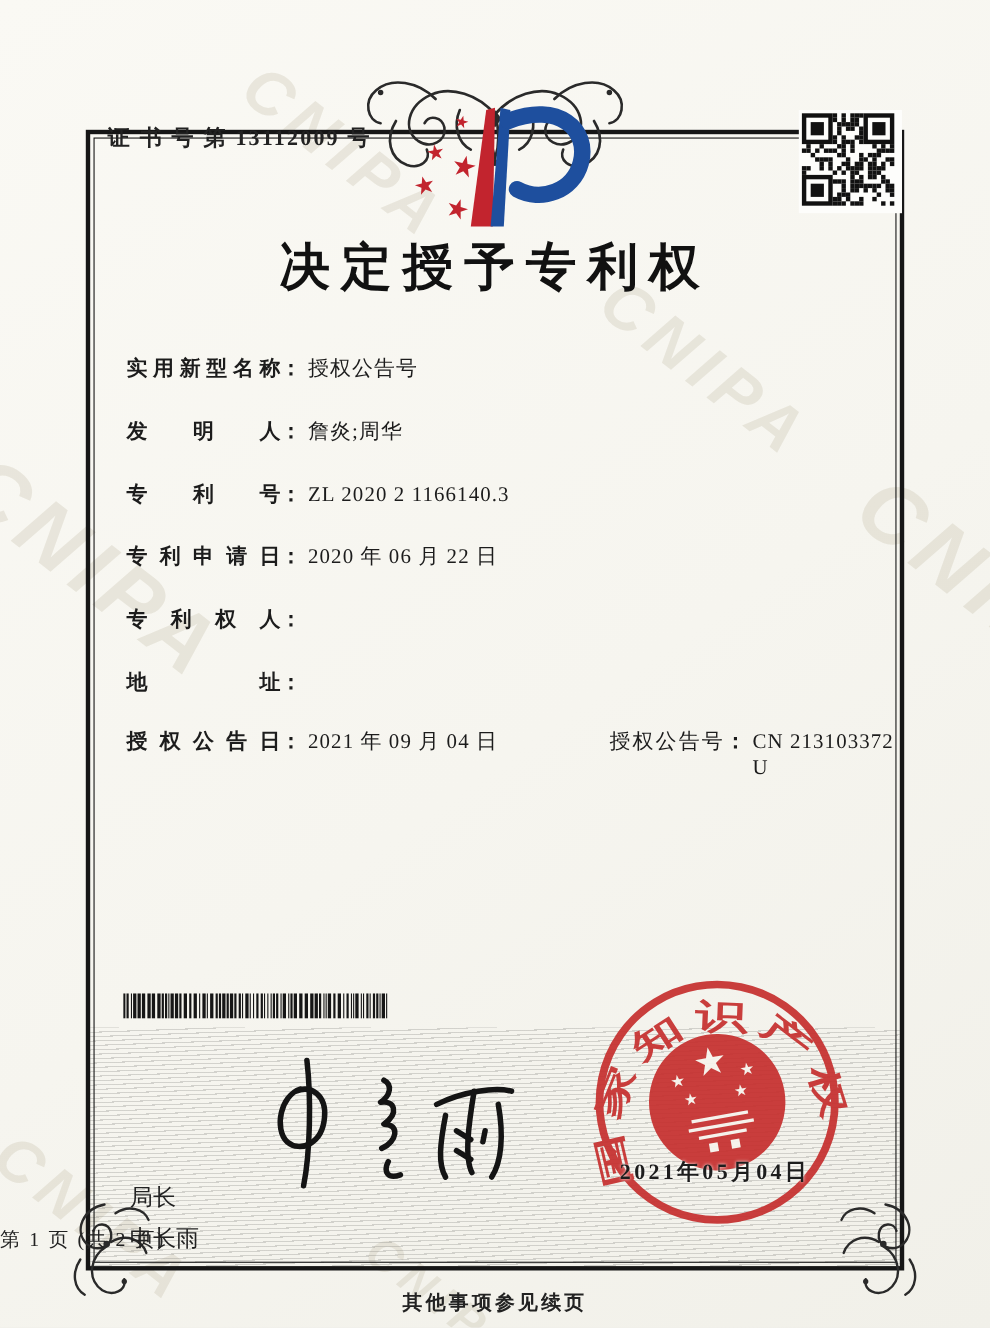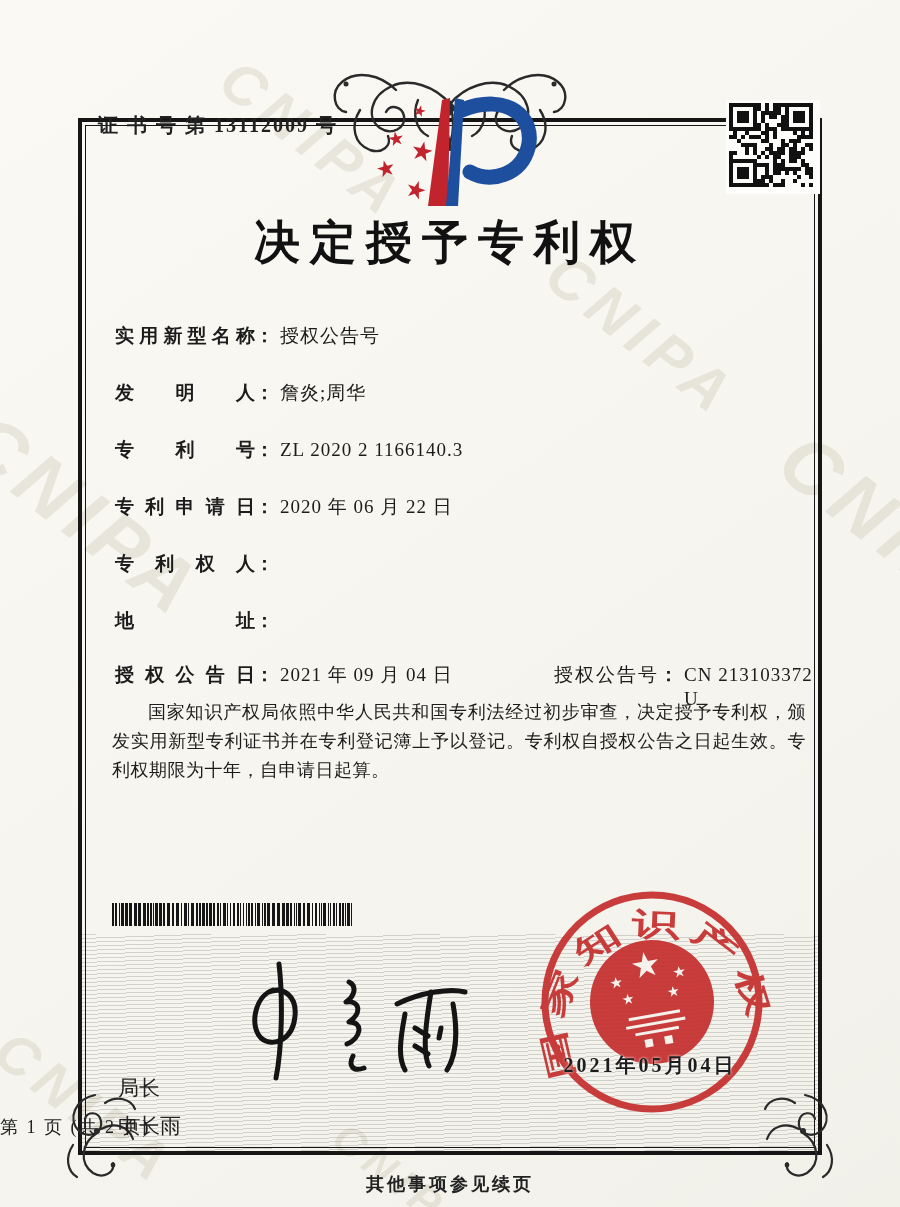--- a/index.html
+++ b/index.html
@@ -357,21 +357,20 @@
       <span class="f-label">授权公告日</span>
         <span class="f-colon">：</span>
       <span class="f-value fixed">2021 年 09 月 04 日</span>
       <span class="extra-label">授权公告号</span>
         <span class="f-colon">：</span>
       <span class="f-value">CN 213103372 U</span>
     </div>
   </div>
 
   <div class="paras">
-    <p>国家知识产权局依照中华人民共和国专利法经过初步审查，决定授予专利权，颁发实用新型专利证书并在专利登记簿上予以登记。专利权自授权公告之日起生效。专利权期限为十年，自申请日起算。</p>
   </div>
 
   <svg class="barcode" width="246" height="23" viewBox="0 0 246 23">
     <g class="bars" fill="#161616">
         <rect x="0" y="0" width="2" height="23" fill="#161616"></rect>
         <rect x="3" y="0" width="2" height="23" fill="#161616"></rect>
         <rect x="7" y="0" width="1" height="23" fill="#161616"></rect>
         <rect x="9" y="0" width="3" height="23" fill="#161616"></rect>
         <rect x="13" y="0" width="3" height="23" fill="#161616"></rect>
         <rect x="17" y="0" width="3" height="23" fill="#161616"></rect>

